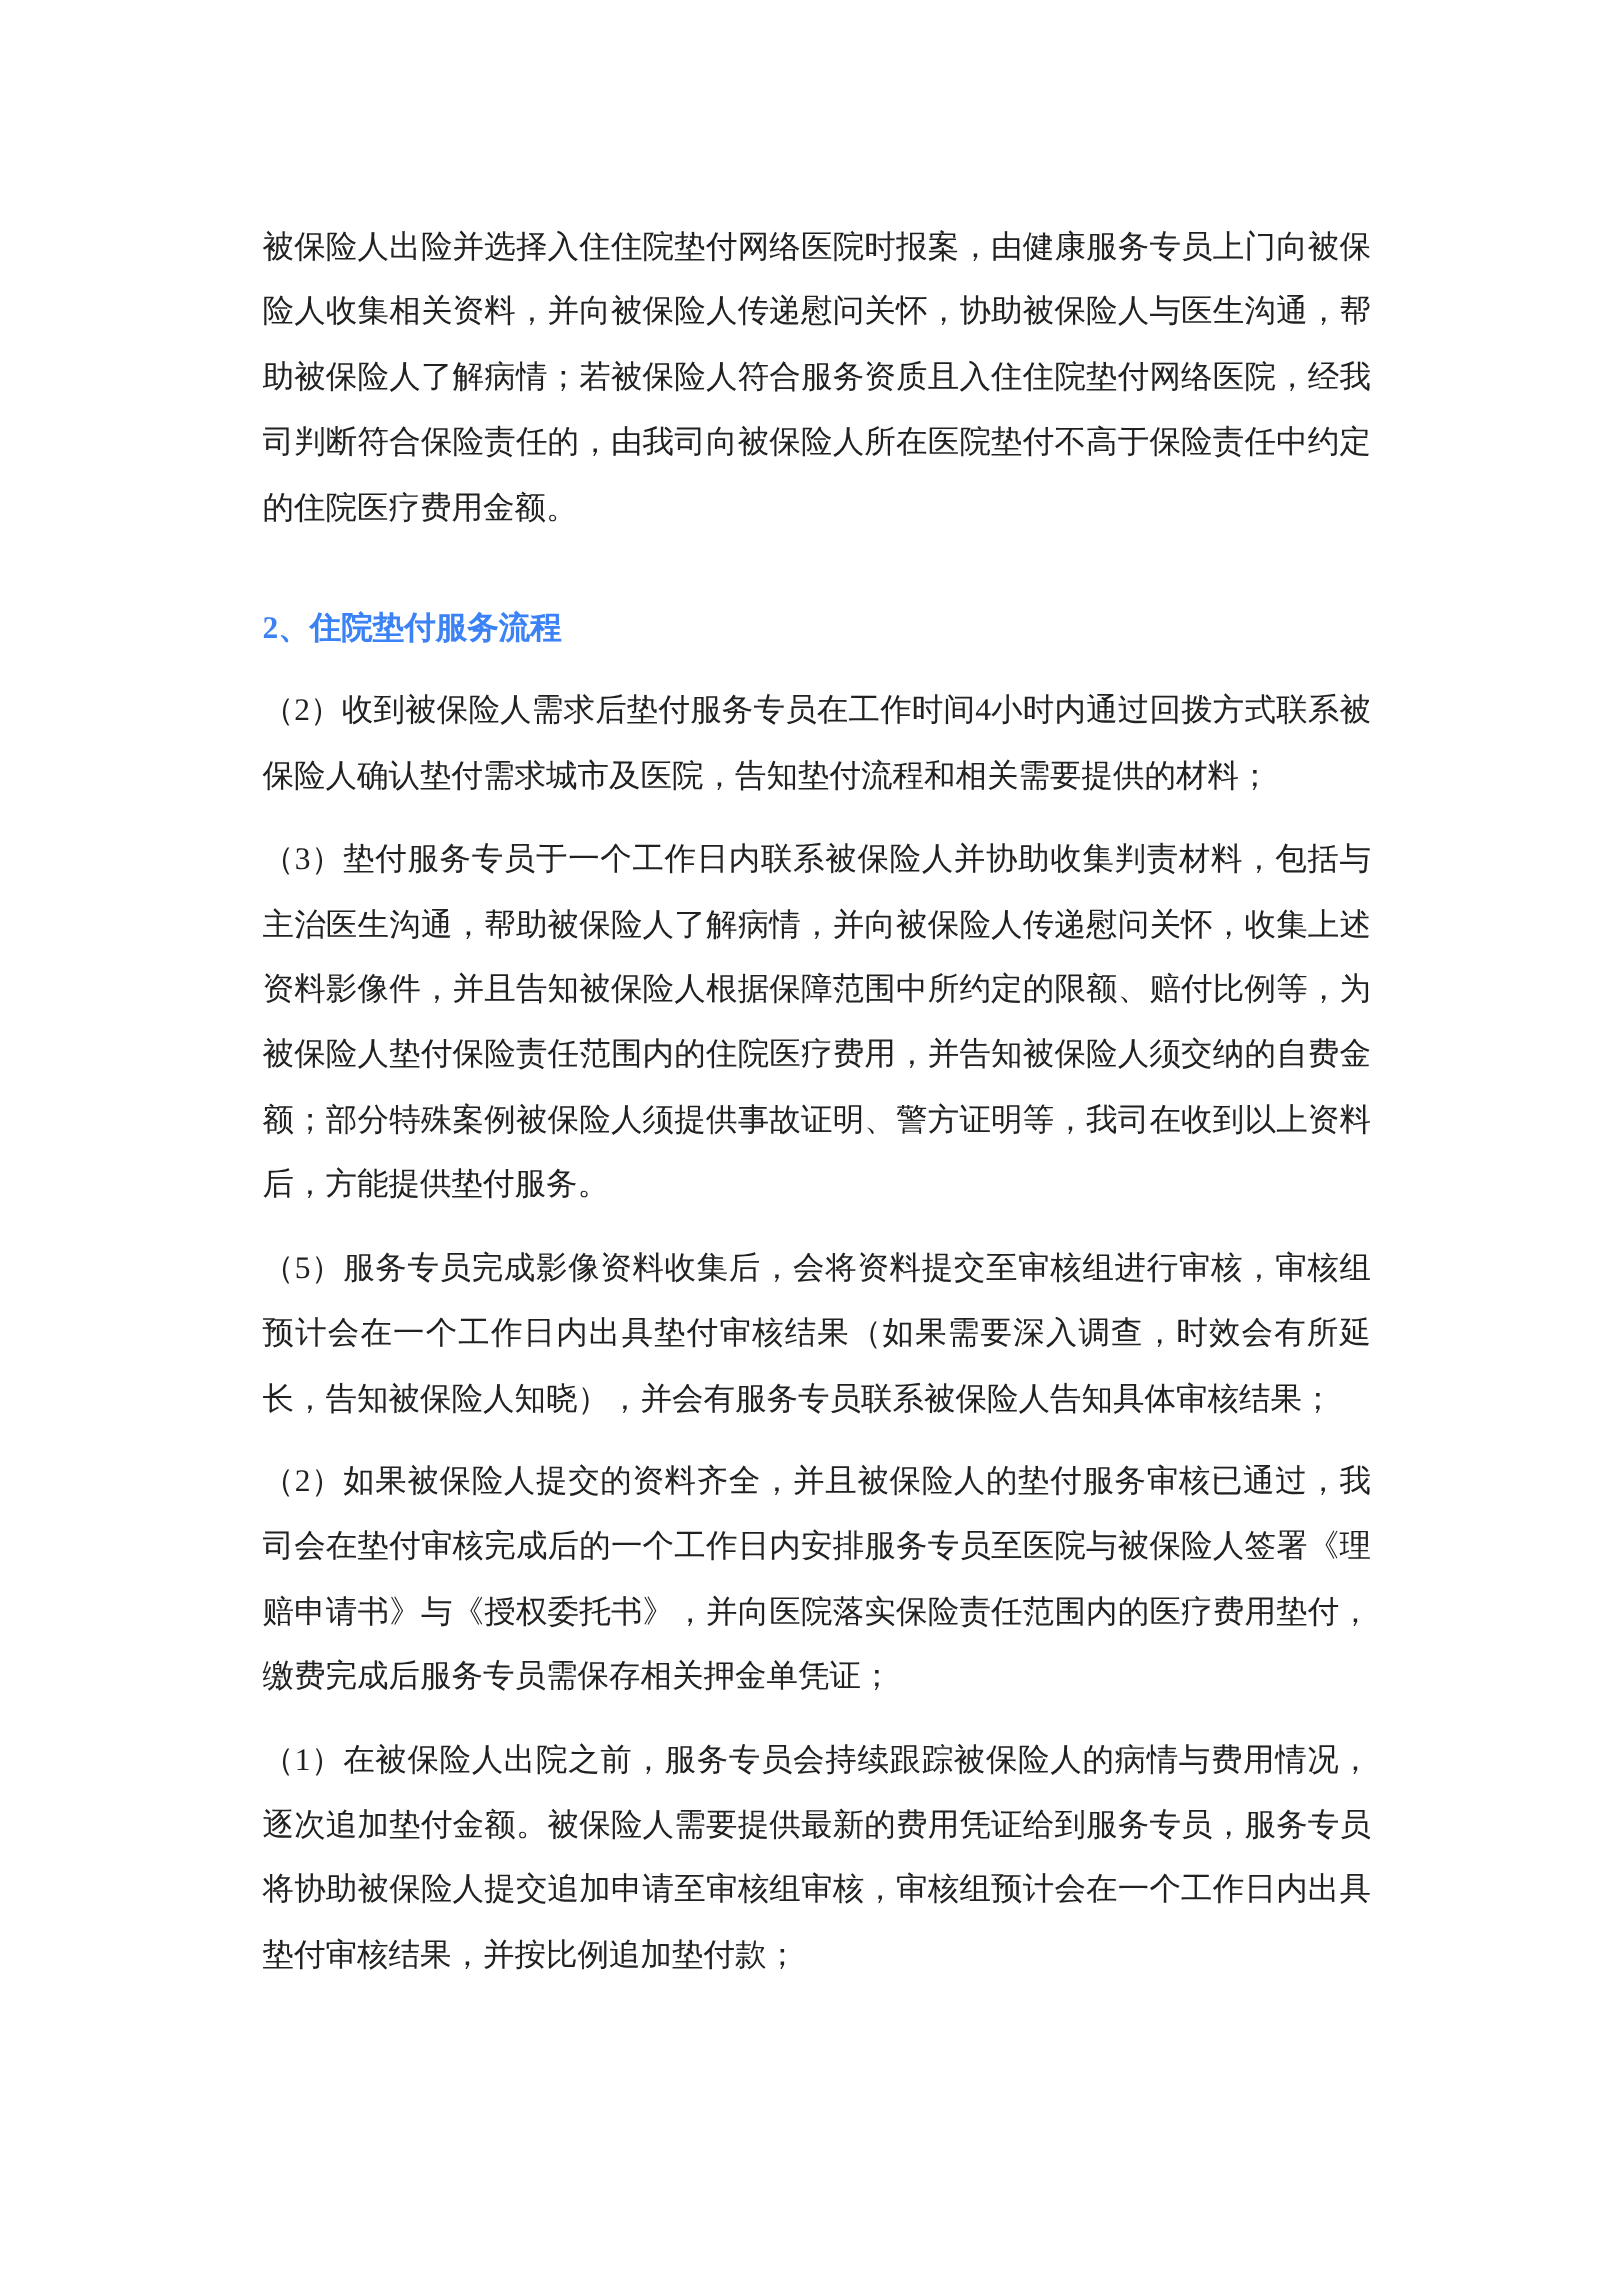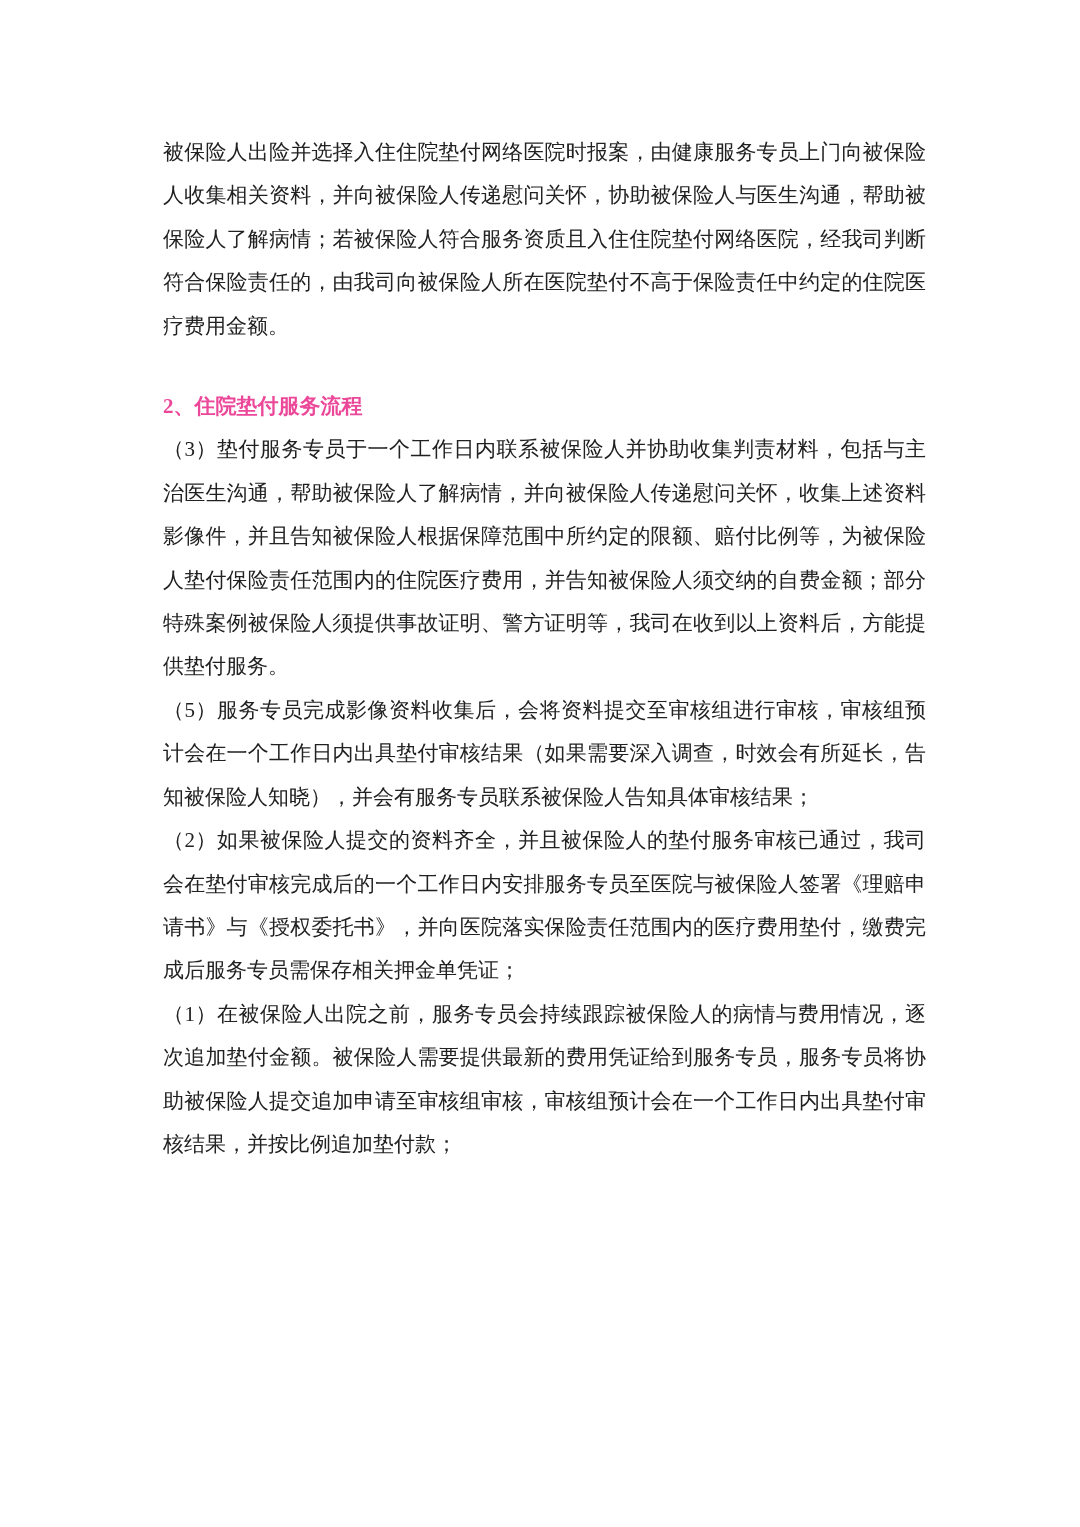--- a/index.html
+++ b/index.html
@@ -21,36 +21,37 @@
     width: 763px;
     font-family: "Liberation Serif", "DejaVu Serif", serif;
     font-size: 21px;
     line-height: 43.4px;
     color: #212121;
     text-align: justify;
     text-justify: inter-character;
     word-break: break-all;
   }
   .content p {
-    margin: 0;
+    margin: 12px;
     padding: 0;
   }
   .section-heading {
     font-weight: bold;
-    color: #ec4899;
+    color: #3b82f6;
     margin-top: 37px !important;
   }
 </style>
 </head>
 <body>
 
 <div class="page">
   <div class="content">
     <p>被保险人出险并选择入住住院垫付网络医院时报案，由健康服务专员上门向被保险人收集相关资料，并向被保险人传递慰问关怀，协助被保险人与医生沟通，帮助被保险人了解病情；若被保险人符合服务资质且入住住院垫付网络医院，经我司判断符合保险责任的，由我司向被保险人所在医院垫付不高于保险责任中约定的住院医疗费用金额。</p>
 
     <p class="section-heading">2、住院垫付服务流程</p>
 
+    <p>（2）收到被保险人需求后垫付服务专员在工作时间4小时内通过回拨方式联系被保险人确认垫付需求城市及医院，告知垫付流程和相关需要提供的材料；</p>
     <p>（3）垫付服务专员于一个工作日内联系被保险人并协助收集判责材料，包括与主治医生沟通，帮助被保险人了解病情，并向被保险人传递慰问关怀，收集上述资料影像件，并且告知被保险人根据保障范围中所约定的限额、赔付比例等，为被保险人垫付保险责任范围内的住院医疗费用，并告知被保险人须交纳的自费金额；部分特殊案例被保险人须提供事故证明、警方证明等，我司在收到以上资料后，方能提供垫付服务。</p>
     <p>（5）服务专员完成影像资料收集后，会将资料提交至审核组进行审核，审核组预计会在一个工作日内出具垫付审核结果（如果需要深入调查，时效会有所延长，告知被保险人知晓），并会有服务专员联系被保险人告知具体审核结果；</p>
     <p>（2）如果被保险人提交的资料齐全，并且被保险人的垫付服务审核已通过，我司会在垫付审核完成后的一个工作日内安排服务专员至医院与被保险人签署《理赔申请书》与《授权委托书》，并向医院落实保险责任范围内的医疗费用垫付，缴费完成后服务专员需保存相关押金单凭证；</p>
     <p>（1）在被保险人出院之前，服务专员会持续跟踪被保险人的病情与费用情况，逐次追加垫付金额。被保险人需要提供最新的费用凭证给到服务专员，服务专员将协助被保险人提交追加申请至审核组审核，审核组预计会在一个工作日内出具垫付审核结果，并按比例追加垫付款；</p>
   </div>
 </div>
 
 </body></html>

